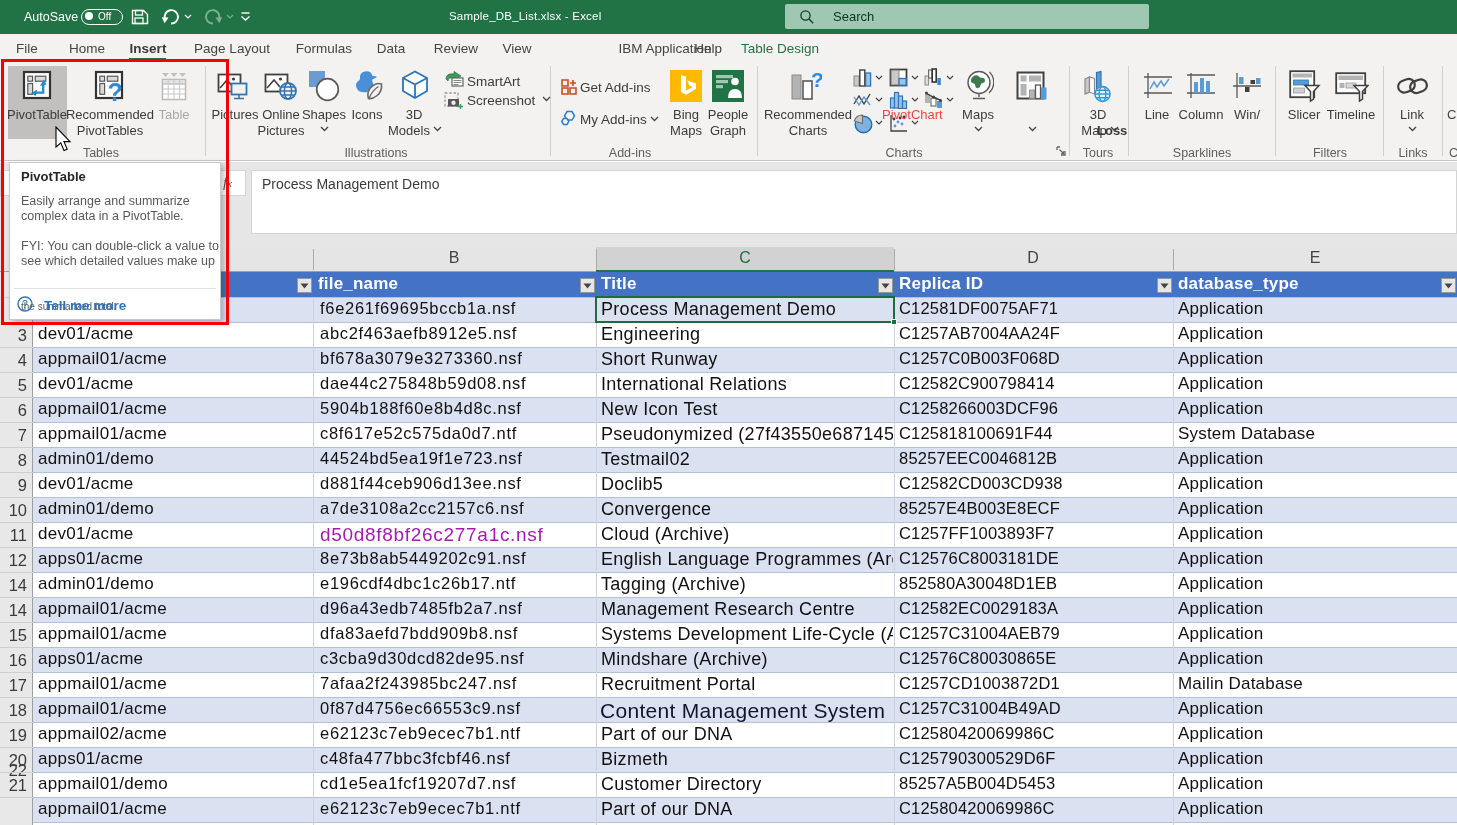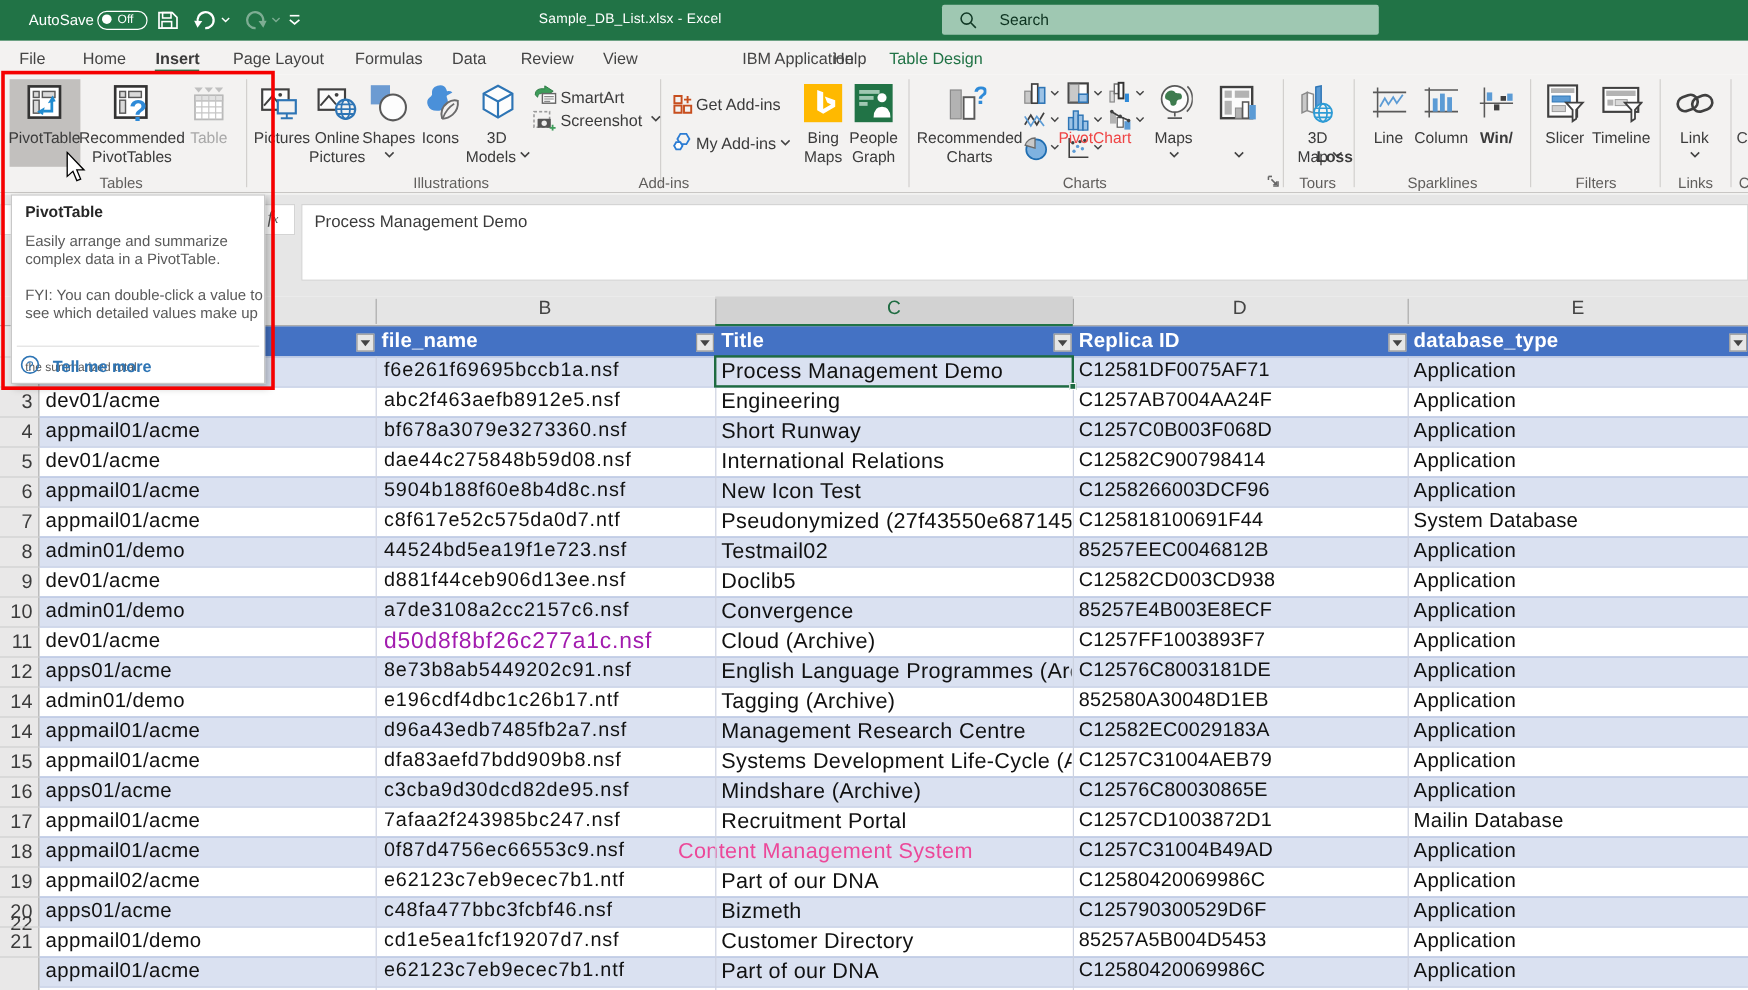--- a/index.html
+++ b/index.html
@@ -61,21 +61,21 @@
 <div style="left:205px;top:66px;width:1px;height:90px;background:#d2d0ce"></div>
 <div style="left:550px;top:66px;width:1px;height:90px;background:#d2d0ce"></div>
 <div style="left:757px;top:66px;width:1px;height:90px;background:#d2d0ce"></div>
 <div style="left:1069px;top:66px;width:1px;height:90px;background:#d2d0ce"></div>
 <div style="left:1128px;top:66px;width:1px;height:90px;background:#d2d0ce"></div>
 <div style="left:1275px;top:66px;width:1px;height:90px;background:#d2d0ce"></div>
 <div style="left:1383px;top:66px;width:1px;height:90px;background:#d2d0ce"></div>
 <div style="left:1442px;top:66px;width:1px;height:90px;background:#d2d0ce"></div>
 <div style="position:absolute;left:-49px;top:146px;width:300px;text-align:center;font-size:12.5px;color:#605e5c;font-weight:normal;white-space:nowrap;">Tables</div>
 <div style="position:absolute;left:226px;top:146px;width:300px;text-align:center;font-size:12.5px;color:#605e5c;font-weight:normal;white-space:nowrap;">Illustrations</div>
-<div style="position:absolute;left:532px;top:146px;width:300px;text-align:left;font-size:12.5px;color:#605e5c;font-weight:normal;white-space:nowrap;">Add-ins</div>
+<div style="position:absolute;left:480px;top:146px;width:300px;text-align:center;font-size:12.5px;color:#605e5c;font-weight:normal;white-space:nowrap;">Add-ins</div>
 <div style="position:absolute;left:754px;top:146px;width:300px;text-align:center;font-size:12.5px;color:#605e5c;font-weight:normal;white-space:nowrap;">Charts</div>
 <div style="position:absolute;left:948px;top:146px;width:300px;text-align:center;font-size:12.5px;color:#605e5c;font-weight:normal;white-space:nowrap;">Tours</div>
 <div style="position:absolute;left:1052px;top:146px;width:300px;text-align:center;font-size:12.5px;color:#605e5c;font-weight:normal;white-space:nowrap;">Sparklines</div>
 <div style="position:absolute;left:1180px;top:146px;width:300px;text-align:center;font-size:12.5px;color:#605e5c;font-weight:normal;white-space:nowrap;">Filters</div>
 <div style="position:absolute;left:1263px;top:146px;width:300px;text-align:center;font-size:12.5px;color:#605e5c;font-weight:normal;white-space:nowrap;">Links</div>
 <div style="position:absolute;left:1449px;top:146px;font-size:12.5px;color:#605e5c;font-weight:normal;white-space:nowrap;">C</div>
 <div style="position:absolute;left:1447px;top:107px;font-size:13px;color:#444;font-weight:normal;white-space:nowrap;">C</div>
 <div style="left:8px;top:66px;width:59px;height:73px;background:#c2c0be"></div>
 <svg style="position:absolute;left:22px;top:70px;" width="30" height="30" viewBox="0 0 30 30">
     <rect x="2" y="2" width="26" height="26" fill="#fff" stroke="#333" stroke-width="2.2"></rect>
@@ -325,21 +325,21 @@
     <rect x="19" y="9" width="4" height="12" fill="#5b9bd5"></rect>
   </svg>
 <div style="position:absolute;left:1051px;top:107px;width:300px;text-align:center;font-size:13px;color:#3b3b3b;font-weight:normal;white-space:nowrap;">Column</div>
 <svg style="position:absolute;left:1233px;top:72px;" width="28" height="27" viewBox="0 0 28 27">
     <path d="M4 1 v25 M0 14 h28" stroke="#595959" stroke-width="1.3"></path>
 <rect x="6" y="5" width="4.5" height="7" fill="#5b9bd5"></rect>
     <rect x="12" y="15" width="4.5" height="5" fill="#404040"></rect>
     <rect x="17.5" y="8" width="4.5" height="4" fill="#404040"></rect>
     <rect x="23" y="6" width="4.5" height="6" fill="#5b9bd5"></rect>
   </svg>
-<div style="position:absolute;left:1097px;top:107px;width:300px;text-align:center;font-size:13px;color:#3b3b3b;font-weight:bold;white-space:nowrap;">Win/</div>
+<div style="position:absolute;left:1097px;top:107px;width:300px;text-align:center;font-size:13px;color:#3b3b3b;font-weight:normal;white-space:nowrap;">Win/</div>
 <div style="position:absolute;left:1097px;top:123px;width:300px;text-align:left;font-size:13px;color:#3b3b3b;font-weight:bold;white-space:nowrap;">Loss</div>
 <svg style="position:absolute;left:1289px;top:70px;" width="32" height="33" viewBox="0 0 32 33">
     <rect x="1.2" y="1.2" width="24" height="26" fill="#fdfdfd" stroke="#404040" stroke-width="1.8"></rect>
 <rect x="3.5" y="3.5" width="19.5" height="4" fill="#b3b3b3"></rect>
 <rect x="4.5" y="10" width="15" height="5" fill="#5b9bd5" stroke="#2e75b5" stroke-width="0.8"></rect>
 <rect x="4.5" y="18" width="11" height="5" fill="#d0d0d0" stroke="#9a9a9a" stroke-width="0.8"></rect>
 <path d="M16 15.5 h14 l-5.5 6 v7.5 l-3 2 v-9.5 z" fill="#fdfdfd" stroke="#404040" stroke-width="1.5"></path>
   </svg>
 <div style="position:absolute;left:1154px;top:107px;width:300px;text-align:center;font-size:13px;color:#3b3b3b;font-weight:normal;white-space:nowrap;">Slicer</div>
 <svg style="position:absolute;left:1335px;top:72px;" width="34" height="31" viewBox="0 0 34 31">
@@ -510,21 +510,21 @@
 <div style="position:absolute;left:0;top:676px;width:27px;text-align:right;font-size:16.5px;color:#3b3b3b">17</div>
 <div style="position:absolute;left:38px;top:674px;width:274px;overflow:hidden;font-size:17px;letter-spacing:0.3px;color:#111;white-space:nowrap">appmail01/acme</div>
 <div style="position:absolute;left:320px;top:674px;width:277px;overflow:hidden;font-size:16.5px;letter-spacing:0.7px;color:#111;white-space:nowrap">7afaa2f243985bc247.nsf</div>
 <div style="position:absolute;left:601px;top:674px;width:292px;overflow:hidden;font-size:18px;letter-spacing:0.3px;color:#111;white-space:nowrap">Recruitment Portal</div>
 <div style="position:absolute;left:899px;top:674px;width:273px;overflow:hidden;font-size:16.5px;letter-spacing:0.2px;color:#111;white-space:nowrap">C1257CD1003872D1</div>
 <div style="position:absolute;left:1178px;top:674px;width:278px;overflow:hidden;font-size:17px;letter-spacing:0.2px;color:#111;white-space:nowrap">Mailin Database</div>
 <div style="left:33px;top:697px;width:1424px;height:25px;background:#dae1f1"></div>
 <div style="position:absolute;left:0;top:701px;width:27px;text-align:right;font-size:16.5px;color:#3b3b3b">18</div>
 <div style="position:absolute;left:38px;top:699px;width:274px;overflow:hidden;font-size:17px;letter-spacing:0.3px;color:#111;white-space:nowrap">appmail01/acme</div>
 <div style="position:absolute;left:320px;top:699px;width:277px;overflow:hidden;font-size:16.5px;letter-spacing:0.7px;color:#111;white-space:nowrap">0f87d4756ec66553c9.nsf</div>
-<div style="position:absolute;left:565px;top:699px;width:292px;overflow:hidden;font-size:18px;letter-spacing:0.3px;color:#ec4899;white-space:nowrap">Content Management System</div>
+<div style="position:absolute;left:600px;top:699px;width:292px;overflow:hidden;font-size:21px;letter-spacing:0.3px;color:#0f172a;white-space:nowrap">Content Management System</div>
 <div style="position:absolute;left:899px;top:699px;width:273px;overflow:hidden;font-size:16.5px;letter-spacing:0.2px;color:#111;white-space:nowrap">C1257C31004B49AD</div>
 <div style="position:absolute;left:1178px;top:699px;width:278px;overflow:hidden;font-size:17px;letter-spacing:0.2px;color:#111;white-space:nowrap">Application</div>
 <div style="left:33px;top:722px;width:1424px;height:25px;background:#ffffff"></div>
 <div style="position:absolute;left:0;top:726px;width:27px;text-align:right;font-size:16.5px;color:#3b3b3b">19</div>
 <div style="position:absolute;left:38px;top:724px;width:274px;overflow:hidden;font-size:17px;letter-spacing:0.3px;color:#111;white-space:nowrap">appmail02/acme</div>
 <div style="position:absolute;left:320px;top:724px;width:277px;overflow:hidden;font-size:16.5px;letter-spacing:0.7px;color:#111;white-space:nowrap">e62123c7eb9ecec7b1.ntf</div>
 <div style="position:absolute;left:601px;top:724px;width:292px;overflow:hidden;font-size:18px;letter-spacing:0.3px;color:#111;white-space:nowrap">Part of our DNA</div>
 <div style="position:absolute;left:899px;top:724px;width:273px;overflow:hidden;font-size:16.5px;letter-spacing:0.2px;color:#111;white-space:nowrap">C12580420069986C</div>
 <div style="position:absolute;left:1178px;top:724px;width:278px;overflow:hidden;font-size:17px;letter-spacing:0.2px;color:#111;white-space:nowrap">Application</div>
 <div style="left:33px;top:747px;width:1424px;height:25px;background:#dae1f1"></div>

